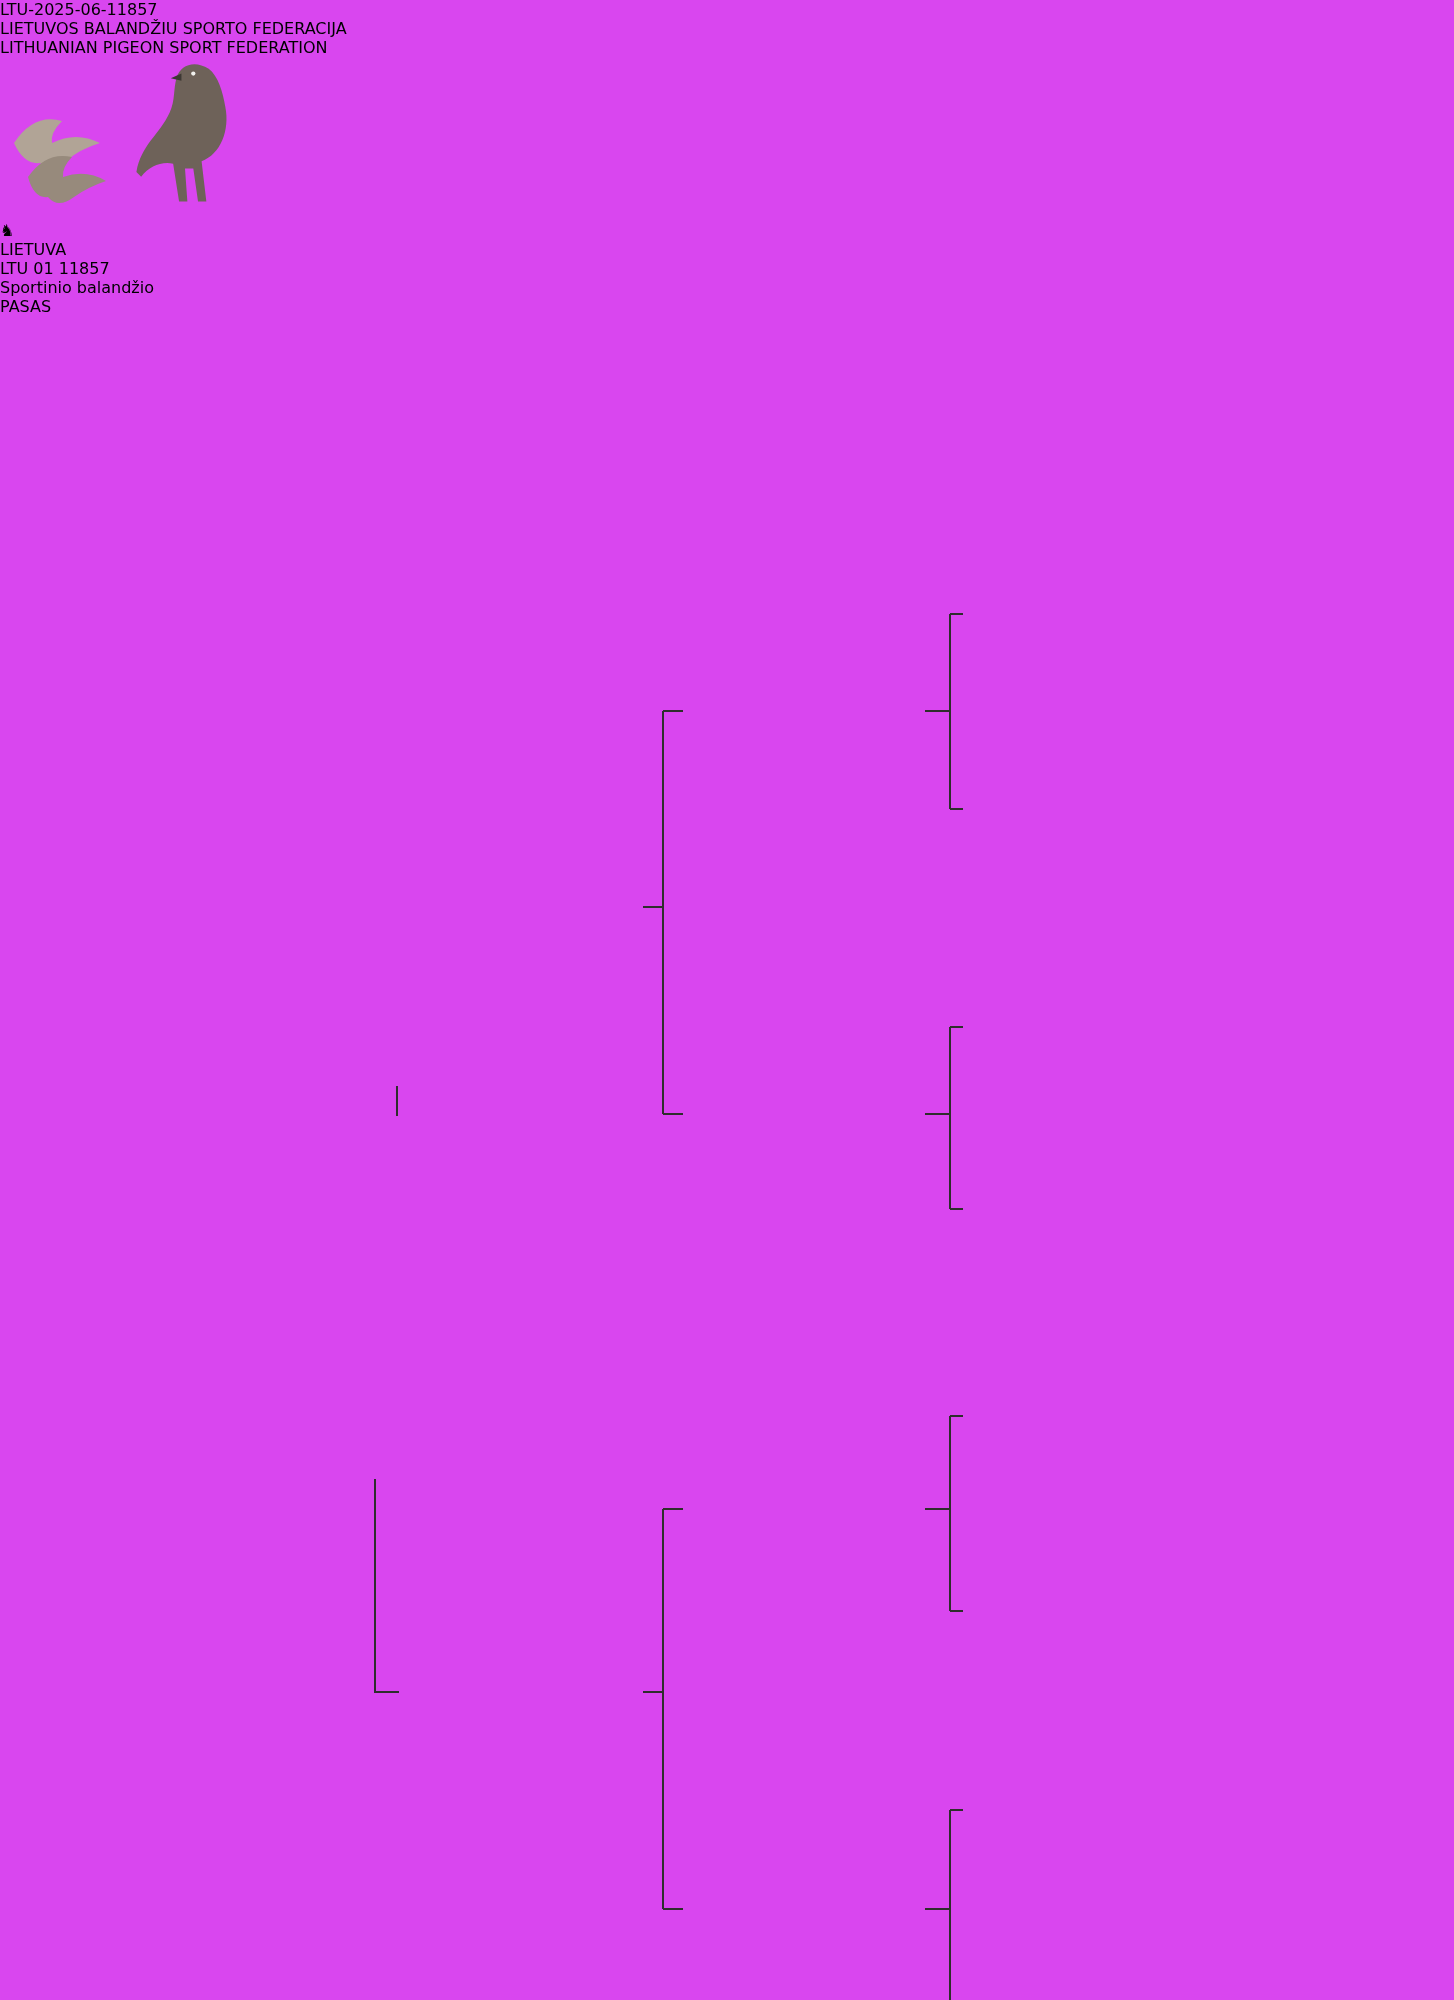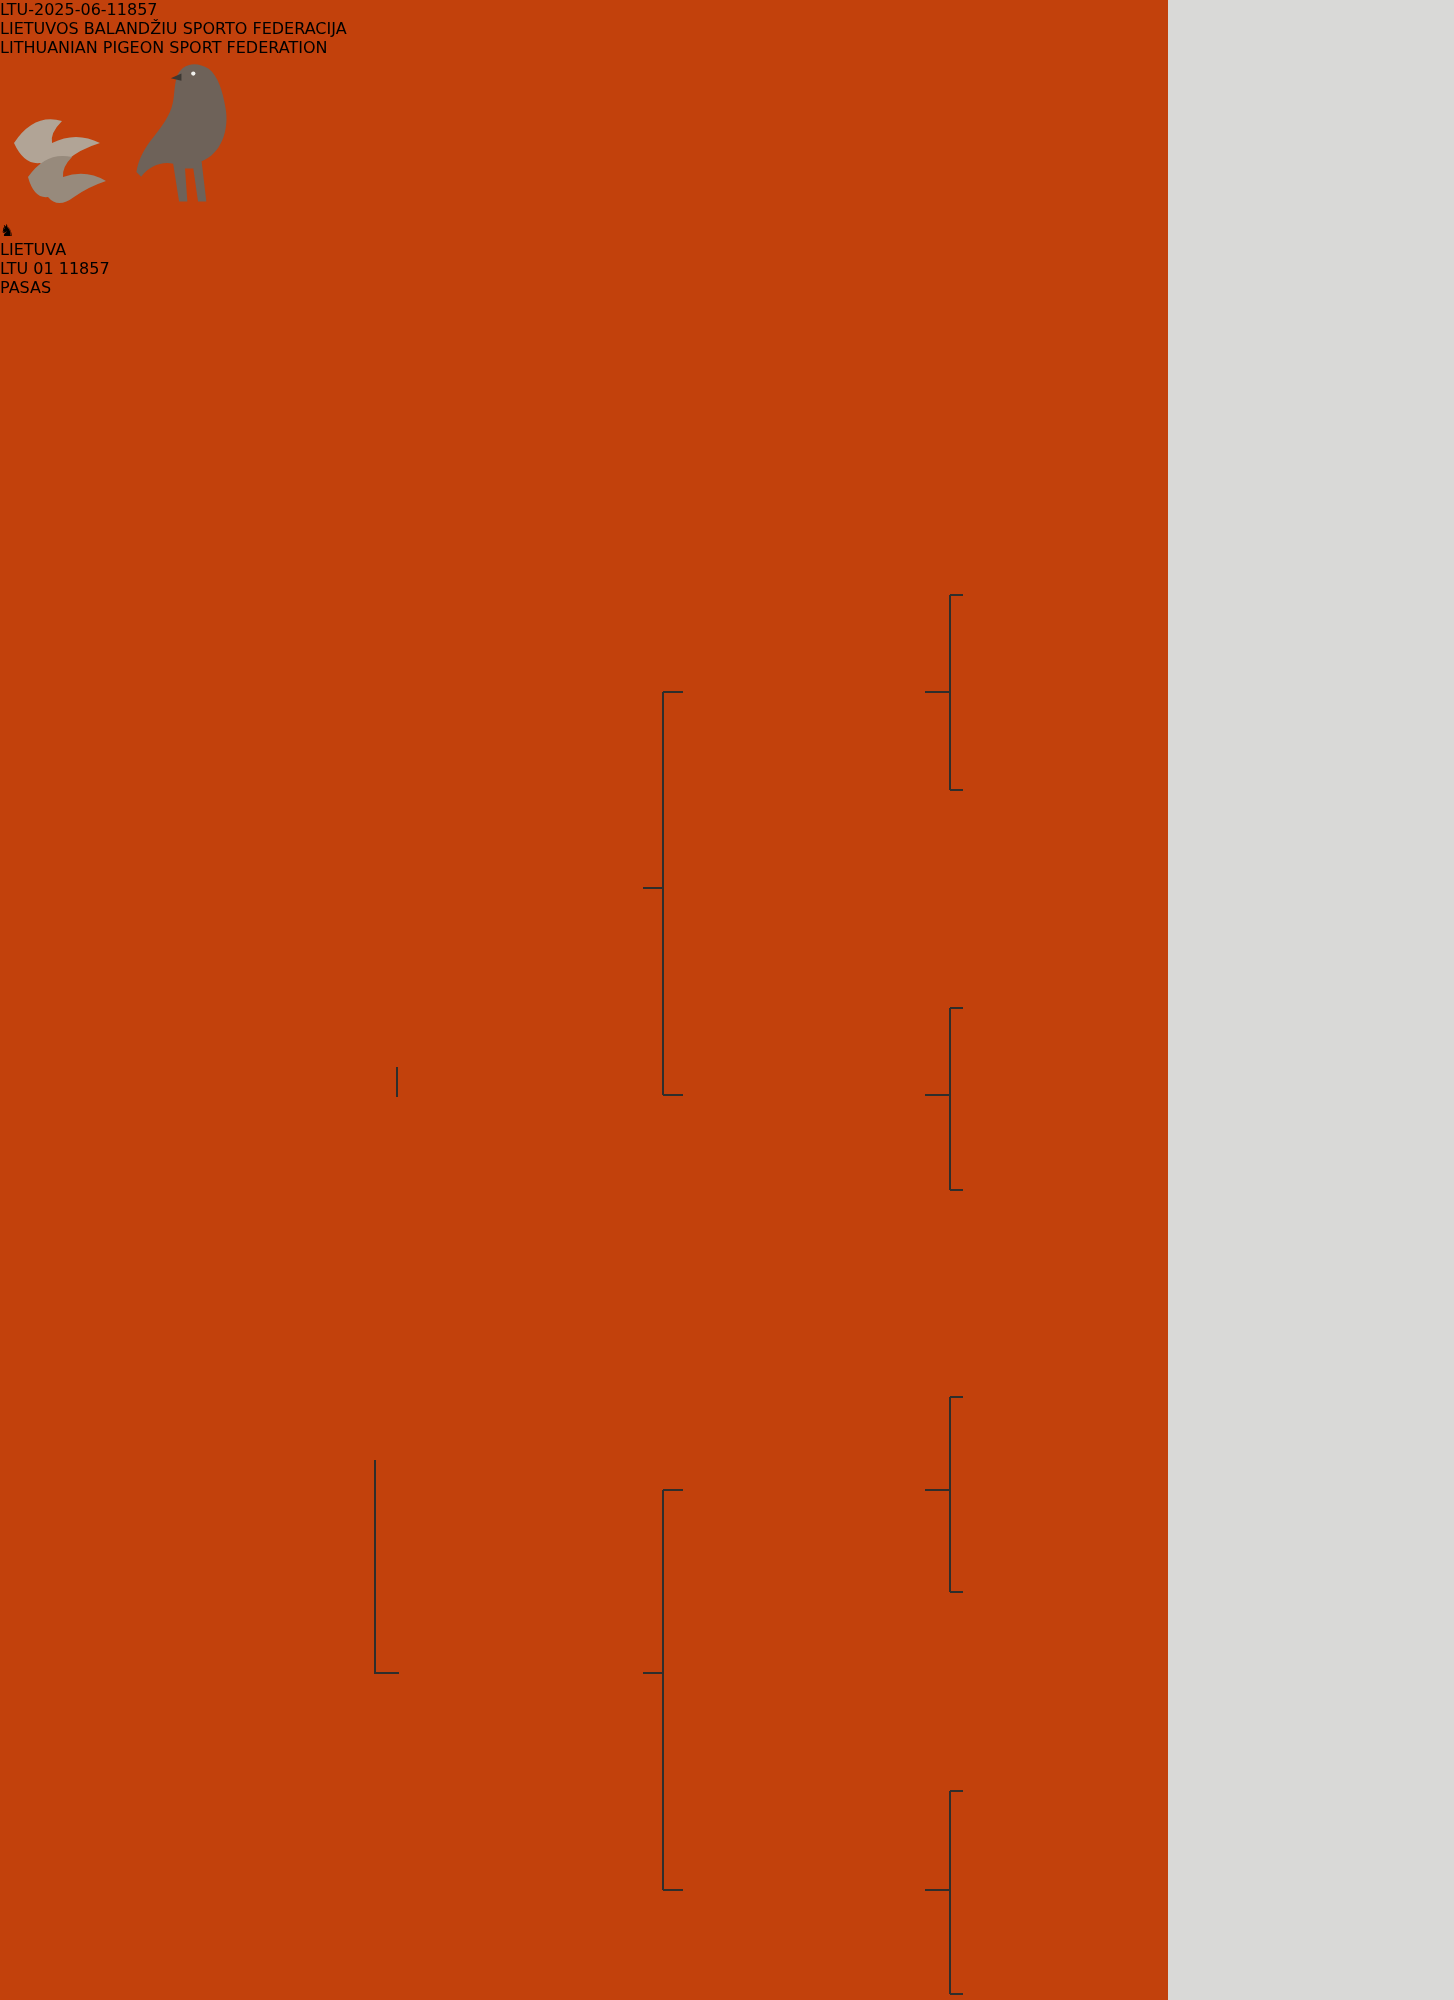--- a/index.html
+++ b/index.html
@@ -1,16 +1,16 @@
 <!DOCTYPE html>
 <html style="--accent: #c8102e;"><head>
 <meta charset="utf-8">
 <style>
   html,body{margin:0;padding:0;background:#d9d9d7;}
-  .page{position:relative;width:1168px;height:2000px;background:#c2410c;
+  .page{position:relative;width:1454px;height:2000px;background:#d946ef;
         font-family:"DejaVu Sans","Liberation Sans",sans-serif;overflow:hidden;}
   .edge-right{position:absolute;top:0;right:0;width:68px;height:100%;
 (    background:linear-gradient(to right,rgba(220,220,218,0),#c2c2c0);}
   .edge-right{position:absolute;top:0;right:0;width:68px;height:100%;
         background:linear-gradient(to right,rgba(220,220,218,0),#c2c2c0);}
   .edge-left{position:absolute;top:0;left:0;width:5px;height:100%;background:#b3b3b1;}
   .edge-top{position:absolute;top:0;left:0;width:100%;height:4px;background:#d4d4d2;}
 
   .page-title{position:absolute;left:94px;top:86px;font-size:44px;font-weight:700;
         color:#161616;letter-spacing:1px;}
@@ -81,20 +81,21 @@
 
       <div class="card-shield">
         <span>♞</span>
       </div>
 
       <div class="card-country">
         <div class="lt">LIETUVA</div>
       </div>
 
       <div class="card-ring">LTU 01 11857</div>
+      <div class="card-pasas-sub">Sportinio balandžio</div>
       <div class="card-pasas">PASAS</div>
     </div>
   </div>
 
   
   <svg class="connectors" width="1454" height="2000" viewBox="0 0 1454 2000">
     <path d="M397 770 V800 M375 1163 V1376 H399
              M643 591 H663 M663 395 V798 M663 395 H683 M663 798 H683
              M643 1376 H663 M663 1193 V1593 M663 1193 H683 M663 1593 H683
              M925 395 H950 M950 298 V493 M950 298 H963 M950 493 H963

